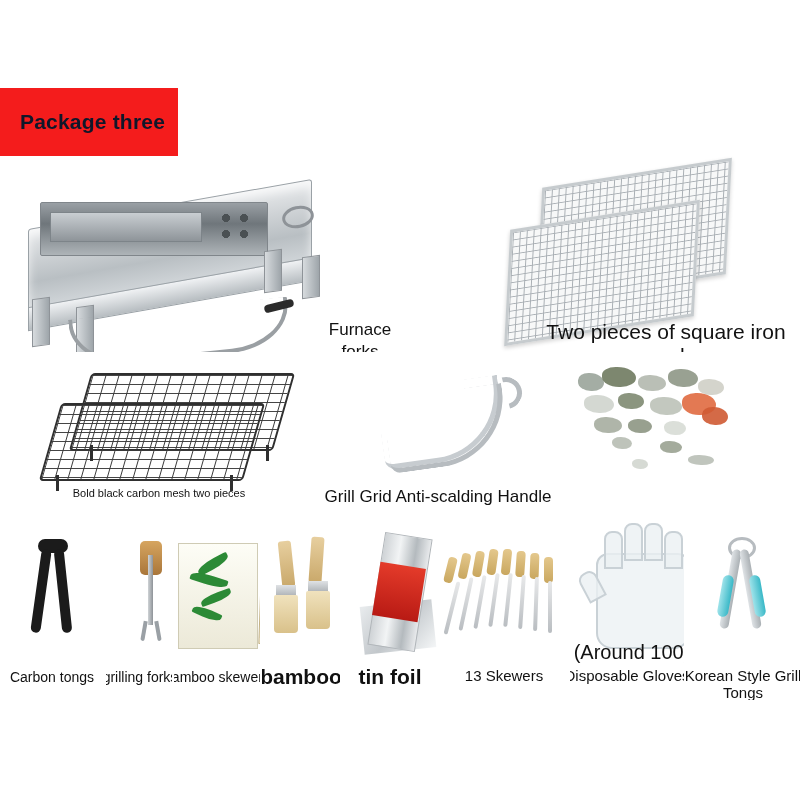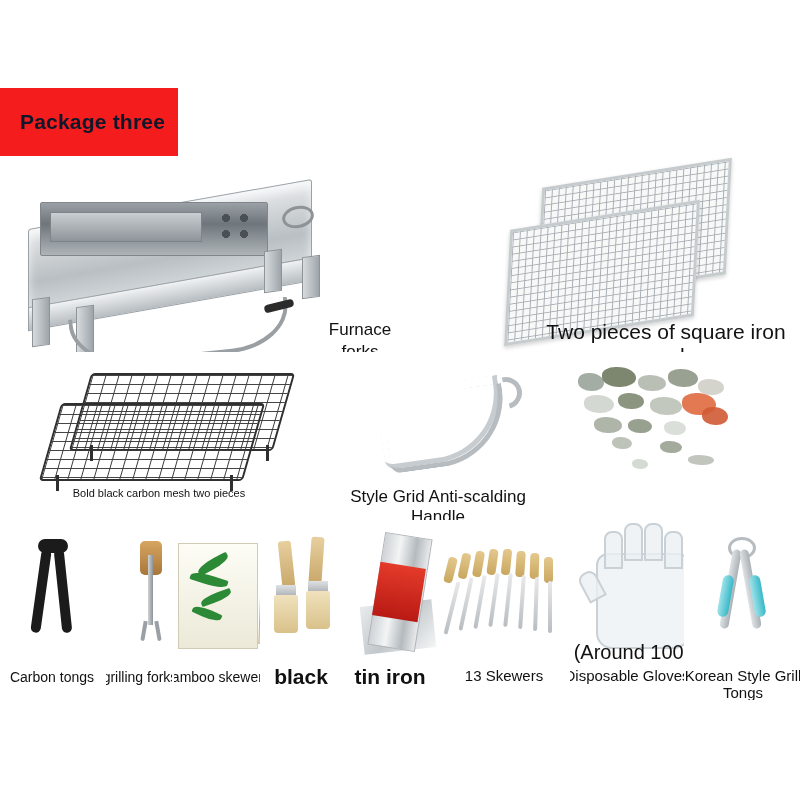--- a/index.html
+++ b/index.html
@@ -350,21 +350,21 @@
     </div>
     <div class="caption" style="left:4px; top:132px; width:310px; font-size:11px;">Bold black carbon mesh two pieces</div>
   </div>
 
   <div class="cell" style="left:320px; top:355px; width:236px; height:165px;">
     <div class="art" style="left:20px; top:14px; width:200px; height:110px;">
       <div class="hook2"></div>
       <div class="hook"></div>
       <div class="hook-tip"></div>
     </div>
-    <div class="caption" style="left:2px; top:132px; width:232px; font-size:17px;">Style Grid Anti-scalding Handle</div>
+    <div class="caption" style="left:2px; top:132px; width:232px; font-size:17px;">Grill Grid Anti-scalding Handle</div>
   </div>
 
   <div class="cell" style="left:558px; top:355px; width:242px; height:165px;">
     <div class="art pile">
       <div class="lump" style="left:6px; top:10px; width:26px; height:18px; background:#9aa49a;"></div>
       <div class="lump" style="left:30px; top:4px; width:34px; height:20px; background:#6f7a5f;"></div>
       <div class="lump" style="left:66px; top:12px; width:28px; height:16px; background:#b3b8ae;"></div>
       <div class="lump" style="left:96px; top:6px; width:30px; height:18px; background:#8e9786;"></div>
       <div class="lump" style="left:126px; top:16px; width:26px; height:16px; background:#cfcfc7;"></div>
       <div class="lump" style="left:12px; top:32px; width:30px; height:18px; background:#cfd4cd;"></div>
@@ -419,30 +419,30 @@
 
   <div class="cell" style="left:262px; top:523px; width:78px; height:177px;">
     <div class="art" style="left:2px; top:12px; width:76px; height:112px;">
       <div class="brush-handle" style="left:16px; top:6px; transform:rotate(-6deg);"></div>
       <div class="brush-ferrule" style="left:12px; top:50px;"></div>
       <div class="brush-bristle" style="left:10px; top:60px;"></div>
       <div class="brush-handle" style="left:46px; top:2px; transform:rotate(4deg);"></div>
       <div class="brush-ferrule" style="left:44px; top:46px;"></div>
       <div class="brush-bristle" style="left:42px; top:56px;"></div>
     </div>
-    <div class="caption cap-big" style="left:-6px; top:142px; width:90px;">black</div>
+    <div class="caption cap-big" style="left:-6px; top:142px; width:90px;">bamboo</div>
   </div>
 
   <div class="cell" style="left:342px; top:523px; width:96px; height:177px;">
     <div class="art" style="left:4px; top:8px; width:92px; height:120px;">
       <div class="foil-sheet"></div>
       <div class="foil-roll"></div>
       <div class="foil-label"></div>
     </div>
-    <div class="caption cap-big" style="left:0px; top:142px; width:96px;">tin iron</div>
+    <div class="caption cap-big" style="left:0px; top:142px; width:96px;">tin foil</div>
   </div>
 
   <div class="cell" style="left:440px; top:523px; width:128px; height:177px;">
     <div class="art" style="left:0px; top:10px; width:128px; height:118px;">
       <div class="skewer-top" style="left:6px;  top:24px; transform:rotate(14deg);"></div>
       <div class="skewer" style="left:10px; top:48px; height:54px; transform:rotate(14deg);"></div>
       <div class="skewer-top" style="left:20px; top:20px; transform:rotate(12deg);"></div>
       <div class="skewer" style="left:24px; top:44px; height:54px; transform:rotate(12deg);"></div>
       <div class="skewer-top" style="left:34px; top:18px; transform:rotate(10deg);"></div>
       <div class="skewer" style="left:38px; top:42px; height:54px; transform:rotate(10deg);"></div>

